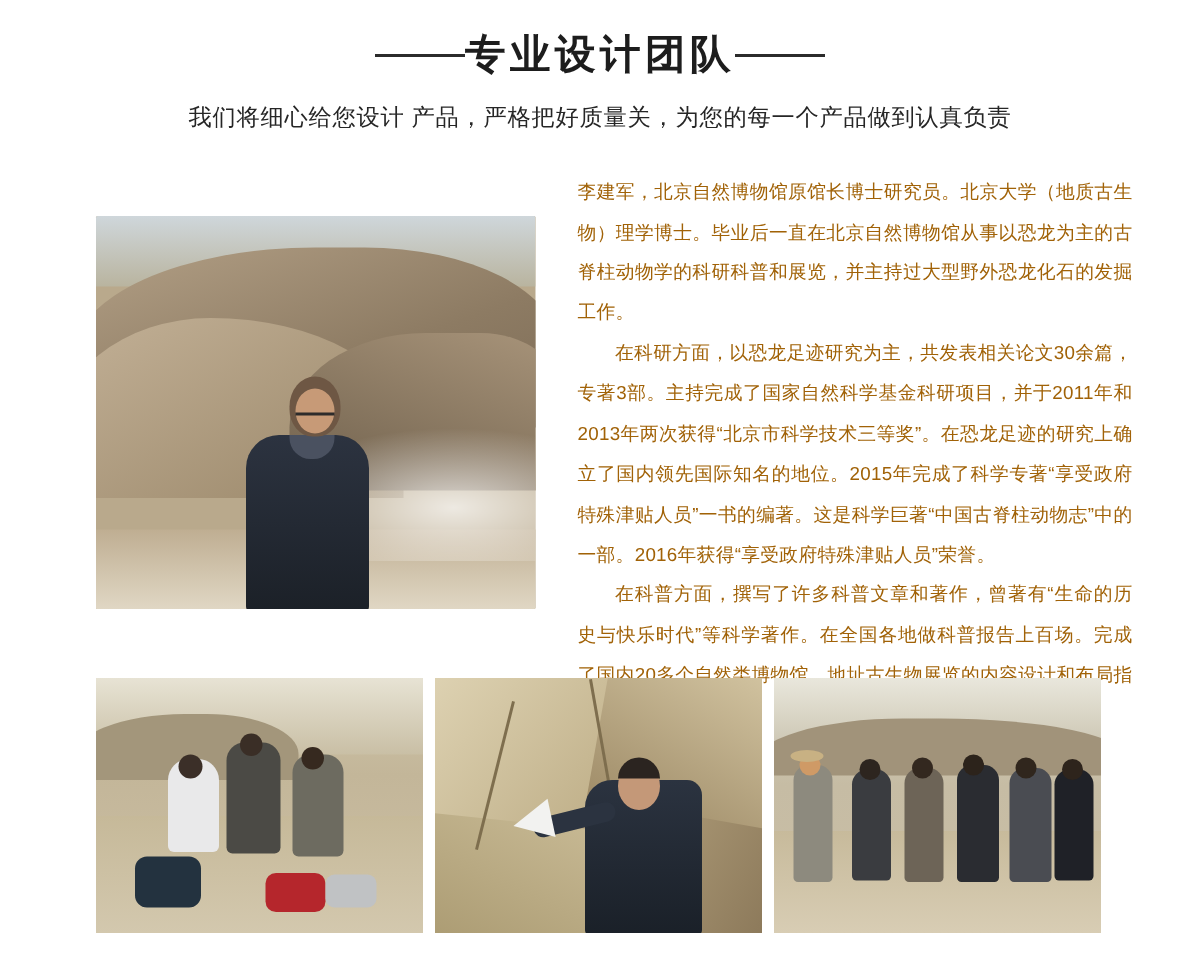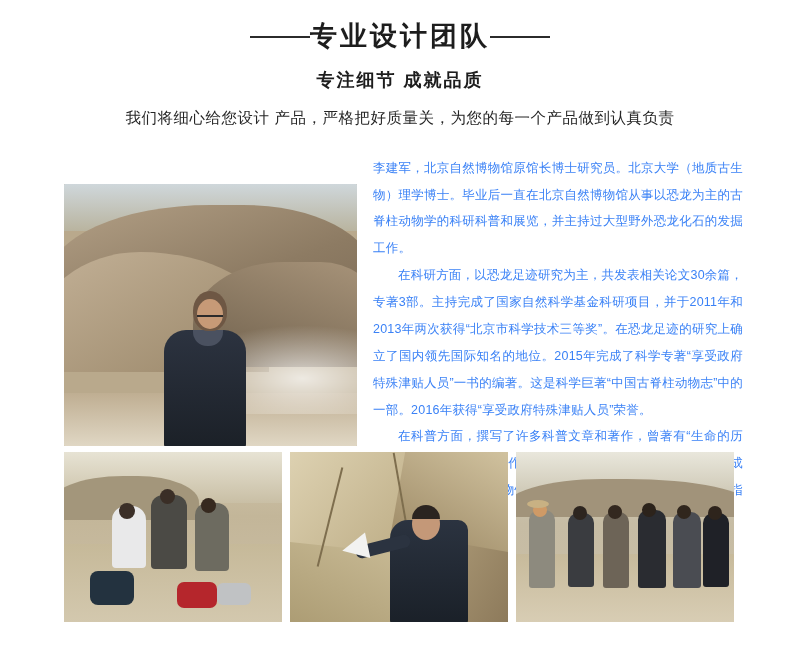--- a/index.html
+++ b/index.html
@@ -125,26 +125,26 @@
     border-radius: 22px 22px 6px 6px;
   }
   .portrait .person-collar {
     position: absolute; left: 44%; top: 56%;
     width: 30px; height: 16px;
     background: #4a5160;
     border-radius: 0 0 14px 14px;
   }
 
   .text-col {
-    margin-left: 16px;
+    margin-left: 28px;
     margin-right: 28px;
     width: 370px;
     padding-top: 4px;
     font-size: 12.5px;
-    color: #3b82f6;
+    color: #a16207;
     line-height: 2.15;
     letter-spacing: 0.2px;
     text-align: justify;
   }
   .text-col p { margin: 0; }
   .text-col p.indent { text-indent: 2em; }
 
   
   .photo-strip {
     position: absolute;
@@ -214,21 +214,20 @@
 <body>
 
 <div class="page">
 
   <div class="header">
     <div class="title-row">
       <span class="title-rule"></span>
       <div class="main-title">专业设计团队</div>
       <span class="title-rule"></span>
     </div>
-    <div class="sub-title">专注细节 成就品质</div>
     <div class="tag-line">我们将细心给您设计 产品，严格把好质量关，为您的每一个产品做到认真负责</div>
   </div>
 
   <div class="body-row">
 
     <div class="portrait">
       <div class="sky"></div>
       <div class="hill-far"></div>
       <div class="hill-mid"></div>
       <div class="ridge"></div>

